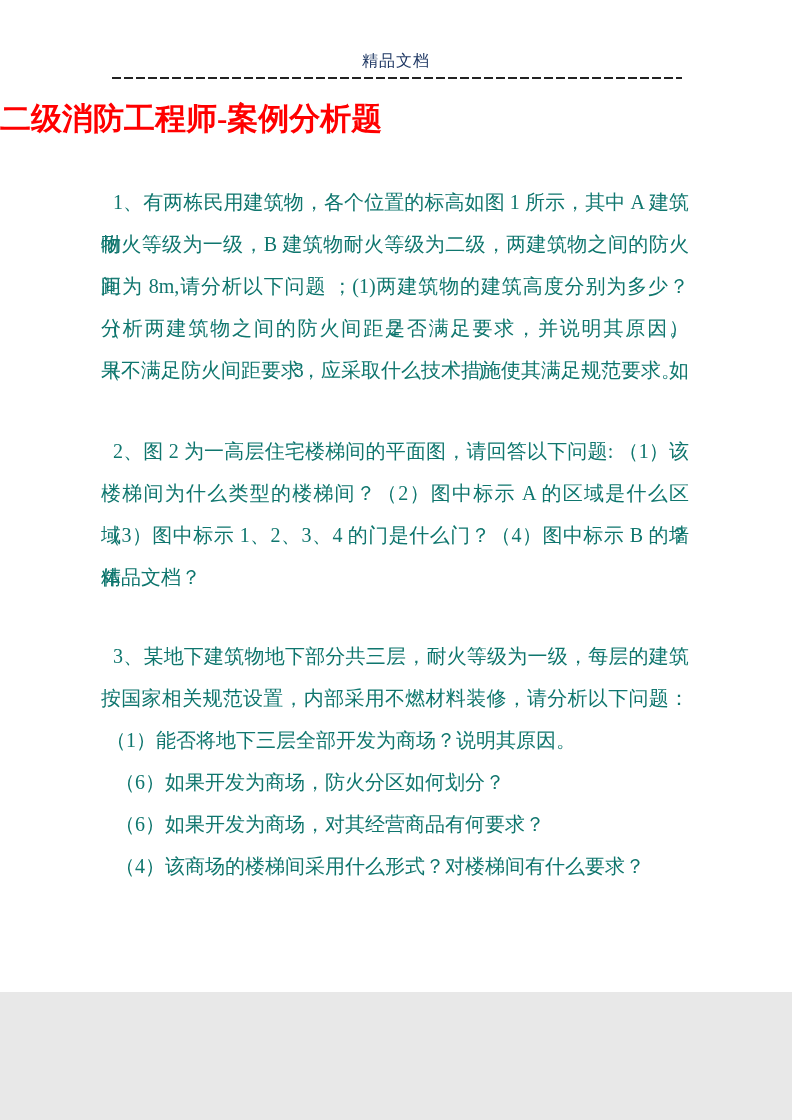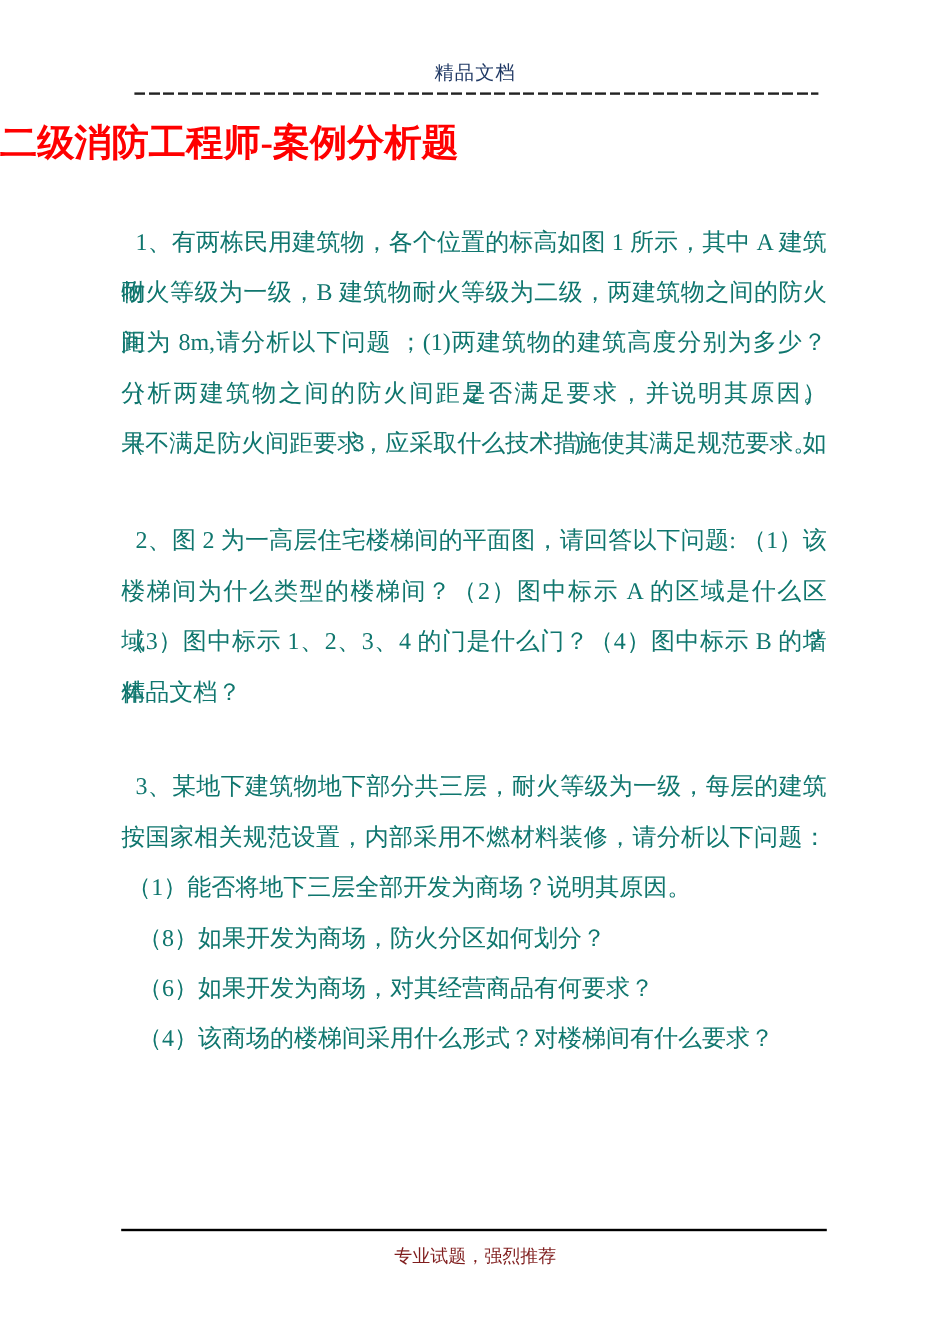--- a/index.html
+++ b/index.html
@@ -1,18 +1,18 @@
 <!DOCTYPE html>
 <html><head>
 <meta charset="utf-8">
 <style>
   html,body { margin:0; padding:0; background:#e8e8e8; }
   .page {
     position:relative;
-    width:792px; height:1120px;
+    width:792px; height:992px;
     margin:0 auto;
     background:#ffffff;
     font-family:"Liberation Serif","DejaVu Serif",serif;
     overflow:hidden;
   }
   .header-watermark {
     position:absolute; top:51px; left:0; width:792px;
     text-align:center;
     font-size:16px; letter-spacing:1px;
     color:#1f3864;
@@ -82,21 +82,21 @@
       <div class="line fill ind-a">2、图 2 为一高层住宅楼梯间的平面图，请回答以下问题: （1）该</div>
       <div class="line fill">楼梯间为什么类型的楼梯间？（2）图中标示 A 的区域是什么区域？</div>
       <div class="line fill">（3）图中标示 1、2、3、4 的门是什么门？（4）图中标示 B 的墙体</div>
       <div class="line">精品文档？</div>
     </div>
 
     <div class="para3">
       <div class="line fill ind-a">3、某地下建筑物地下部分共三层，耐火等级为一级，每层的建筑</div>
       <div class="line fill">按国家相关规范设置，内部采用不燃材料装修，请分析以下问题：</div>
       <div class="line ind-b">（1）能否将地下三层全部开发为商场？说明其原因。</div>
-      <div class="line ind-c">（8）如果开发为商场，防火分区如何划分？</div>
+      <div class="line ind-c">（6）如果开发为商场，防火分区如何划分？</div>
       <div class="line ind-c">（6）如果开发为商场，对其经营商品有何要求？</div>
       <div class="line ind-c">（4）该商场的楼梯间采用什么形式？对楼梯间有什么要求？</div>
     </div>
 
   </div>
 
   <div class="footer-divider"></div>
 
   <div class="footer-note">专业试题，强烈推荐</div>
 

